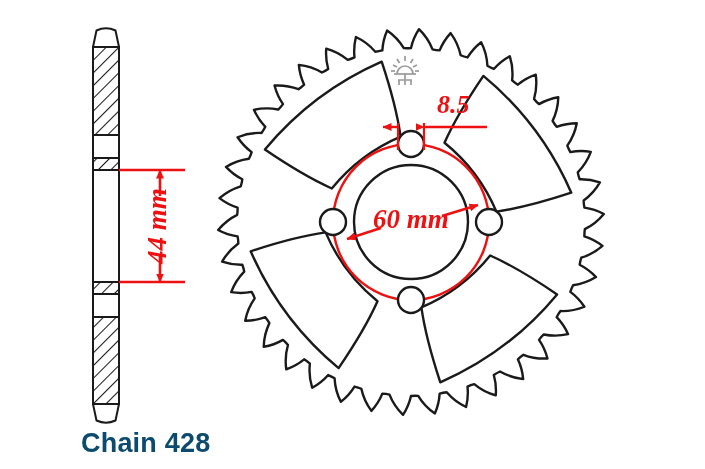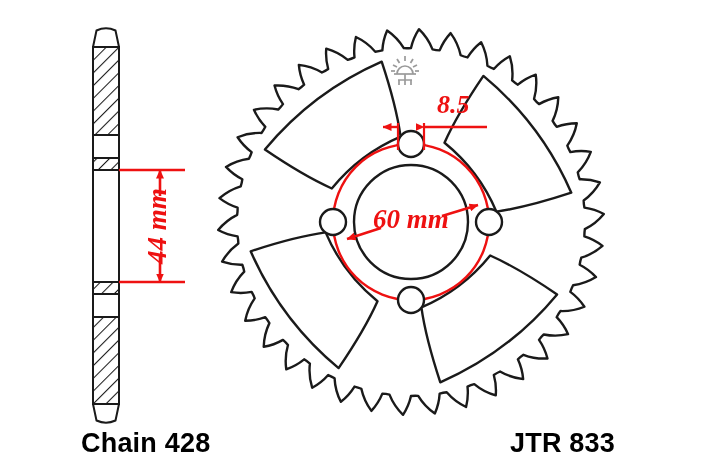--- a/index.html
+++ b/index.html
@@ -20,21 +20,21 @@
     position: absolute;
     left: 0; top: 0;
     width: 705px;
     height: 469px;
   }
   .caption {
     position: absolute;
     font-family: "Liberation Sans", sans-serif;
     font-weight: bold;
     font-size: 27px;
-    color: #000000;
+    color: #0c4a6e;
     letter-spacing: 0.2px;
     white-space: nowrap;
   }
   #chain-caption { left: 81px; top: 428px; }
   #part-caption  { left: 510px; top: 428px; }
 </style>
 </head>
 <body>
 
 <div id="page">
@@ -127,15 +127,14 @@
         <line x1="12" y1="-3" x2="8" y2="-1"></line>
         <line x1="-14" y1="3" x2="-10" y2="3"></line>
         <line x1="14" y1="3" x2="10" y2="3"></line>
         <line x1="0" y1="6" x2="0" y2="17"></line>
         <path d="M-6,17 L-6,12 M6,17 L6,12 M-7,12 L7,12"></path>
       </g>
     </g>
   </svg>
 
   <div class="caption" id="chain-caption">Chain 428</div>
-  <div class="caption" id="part-caption">JTR 833</div>
 
 </div>
 
 </body></html>

